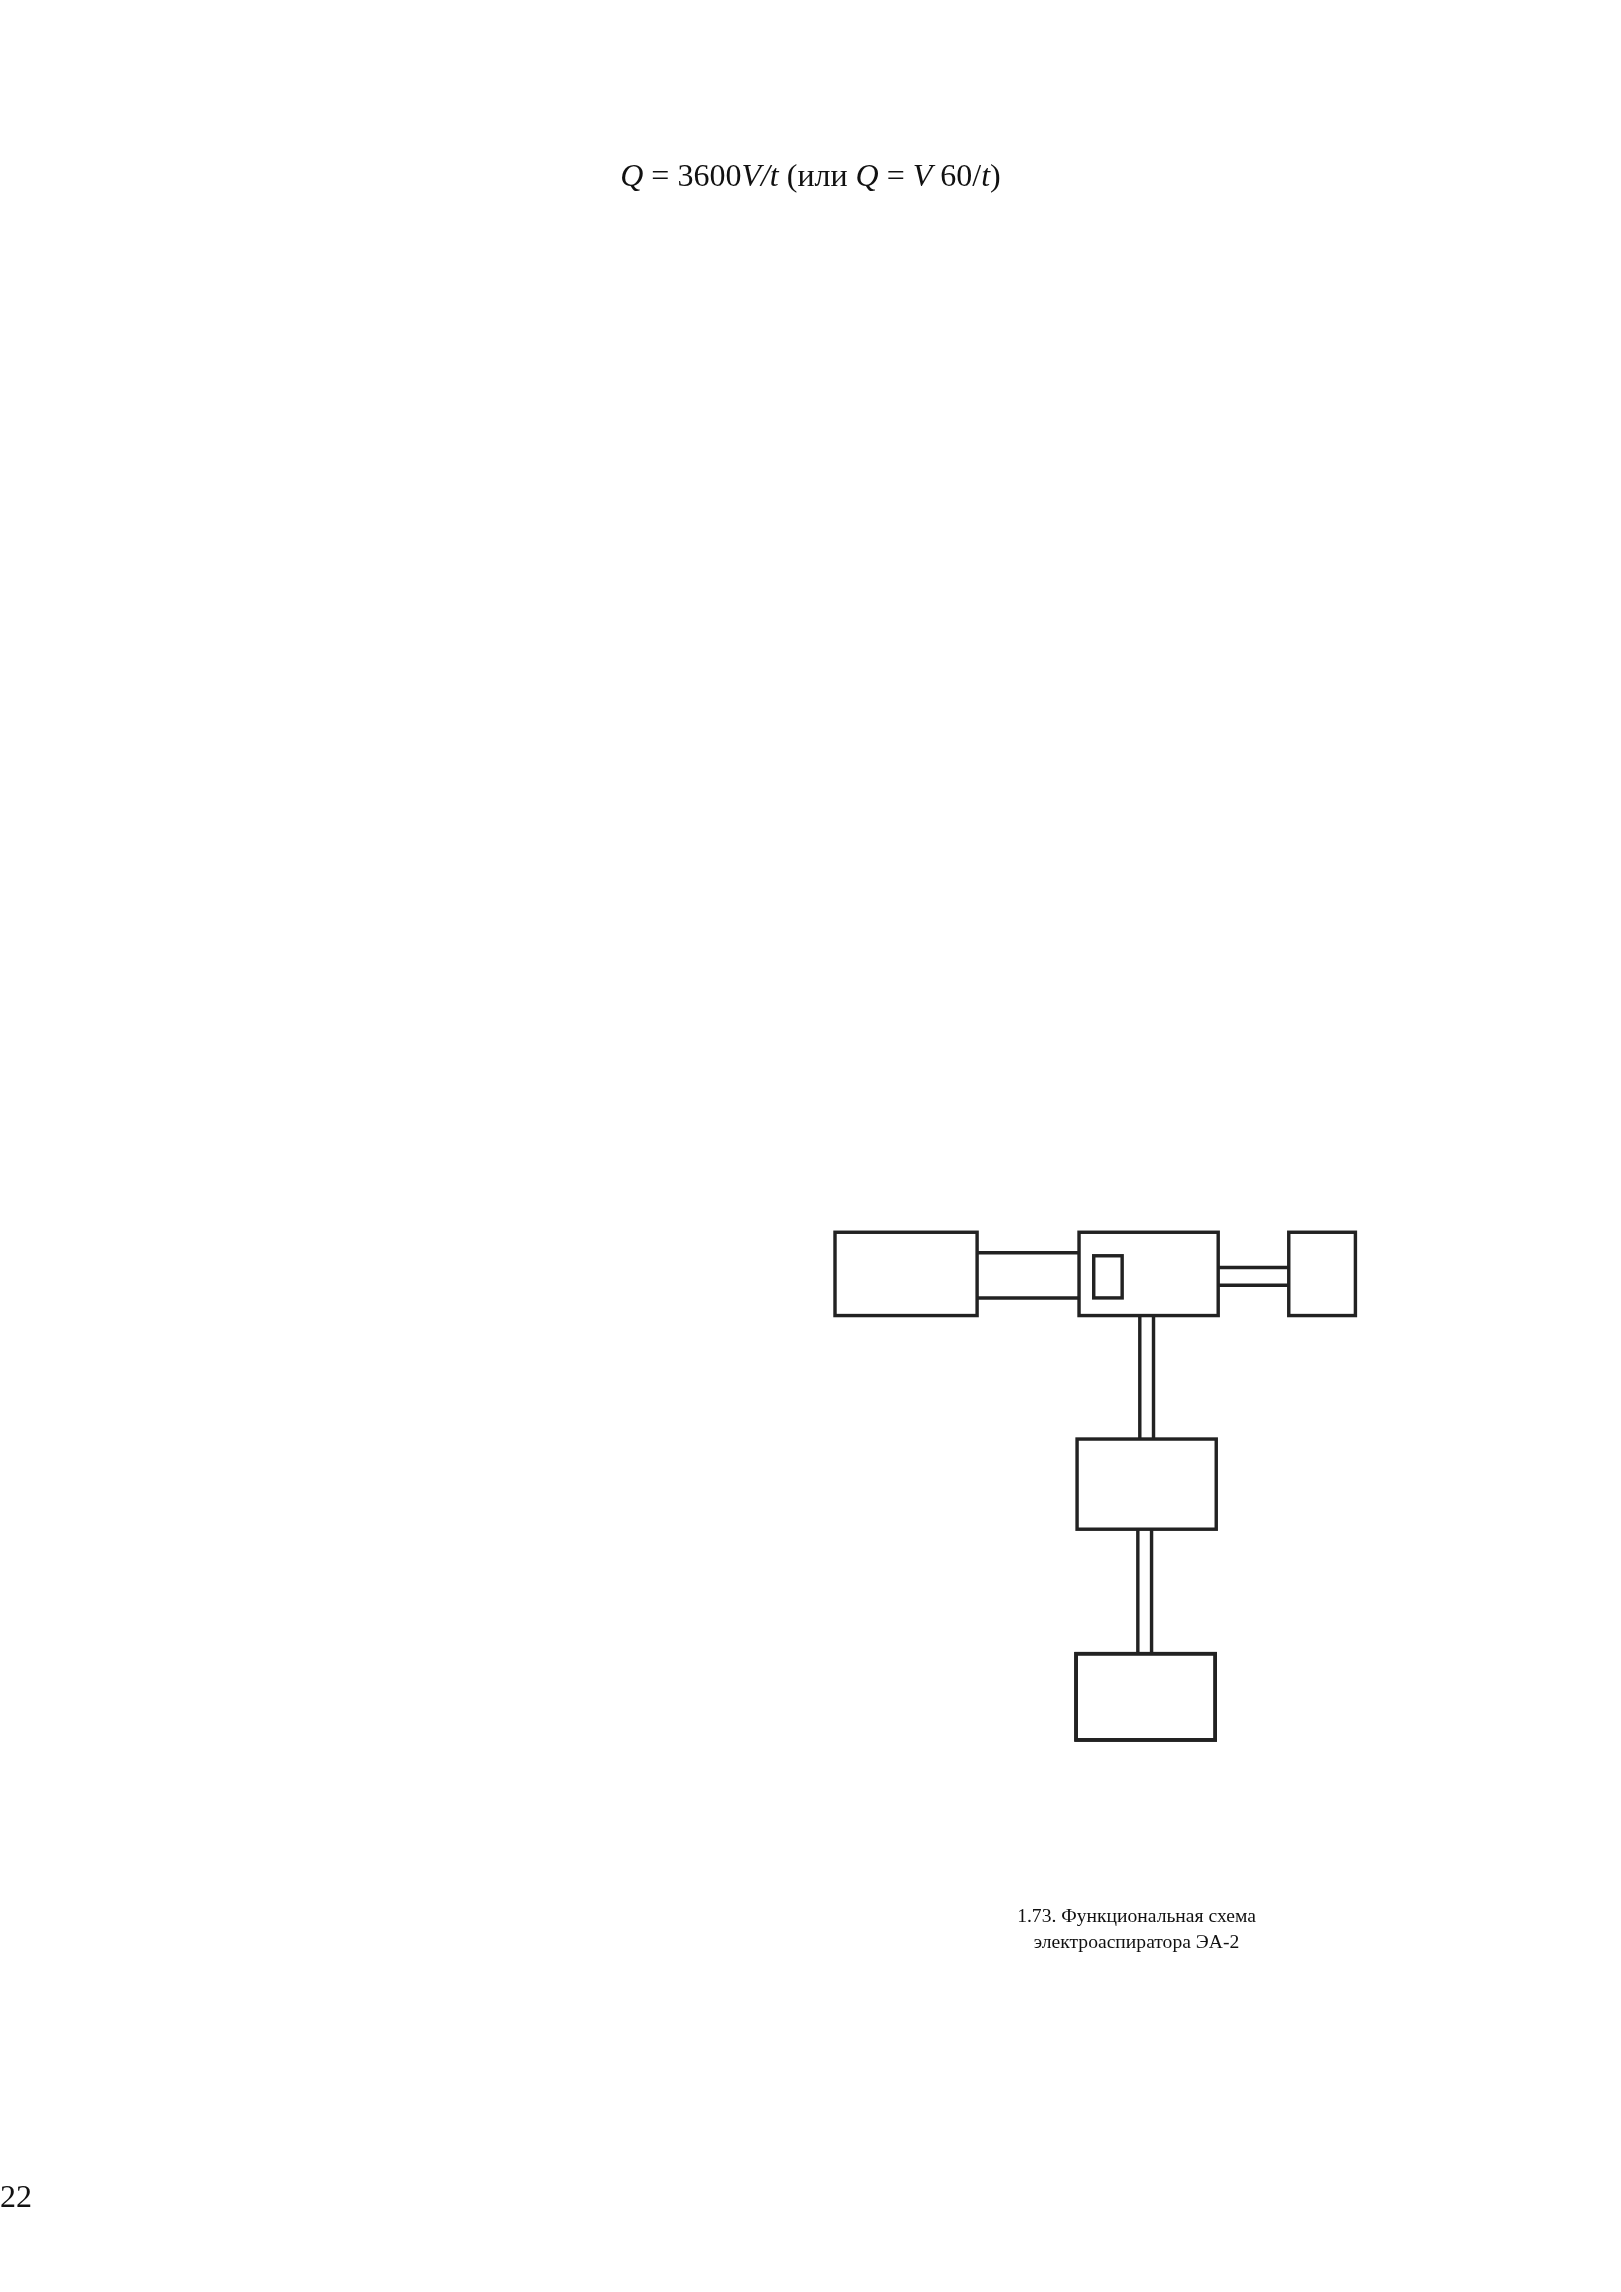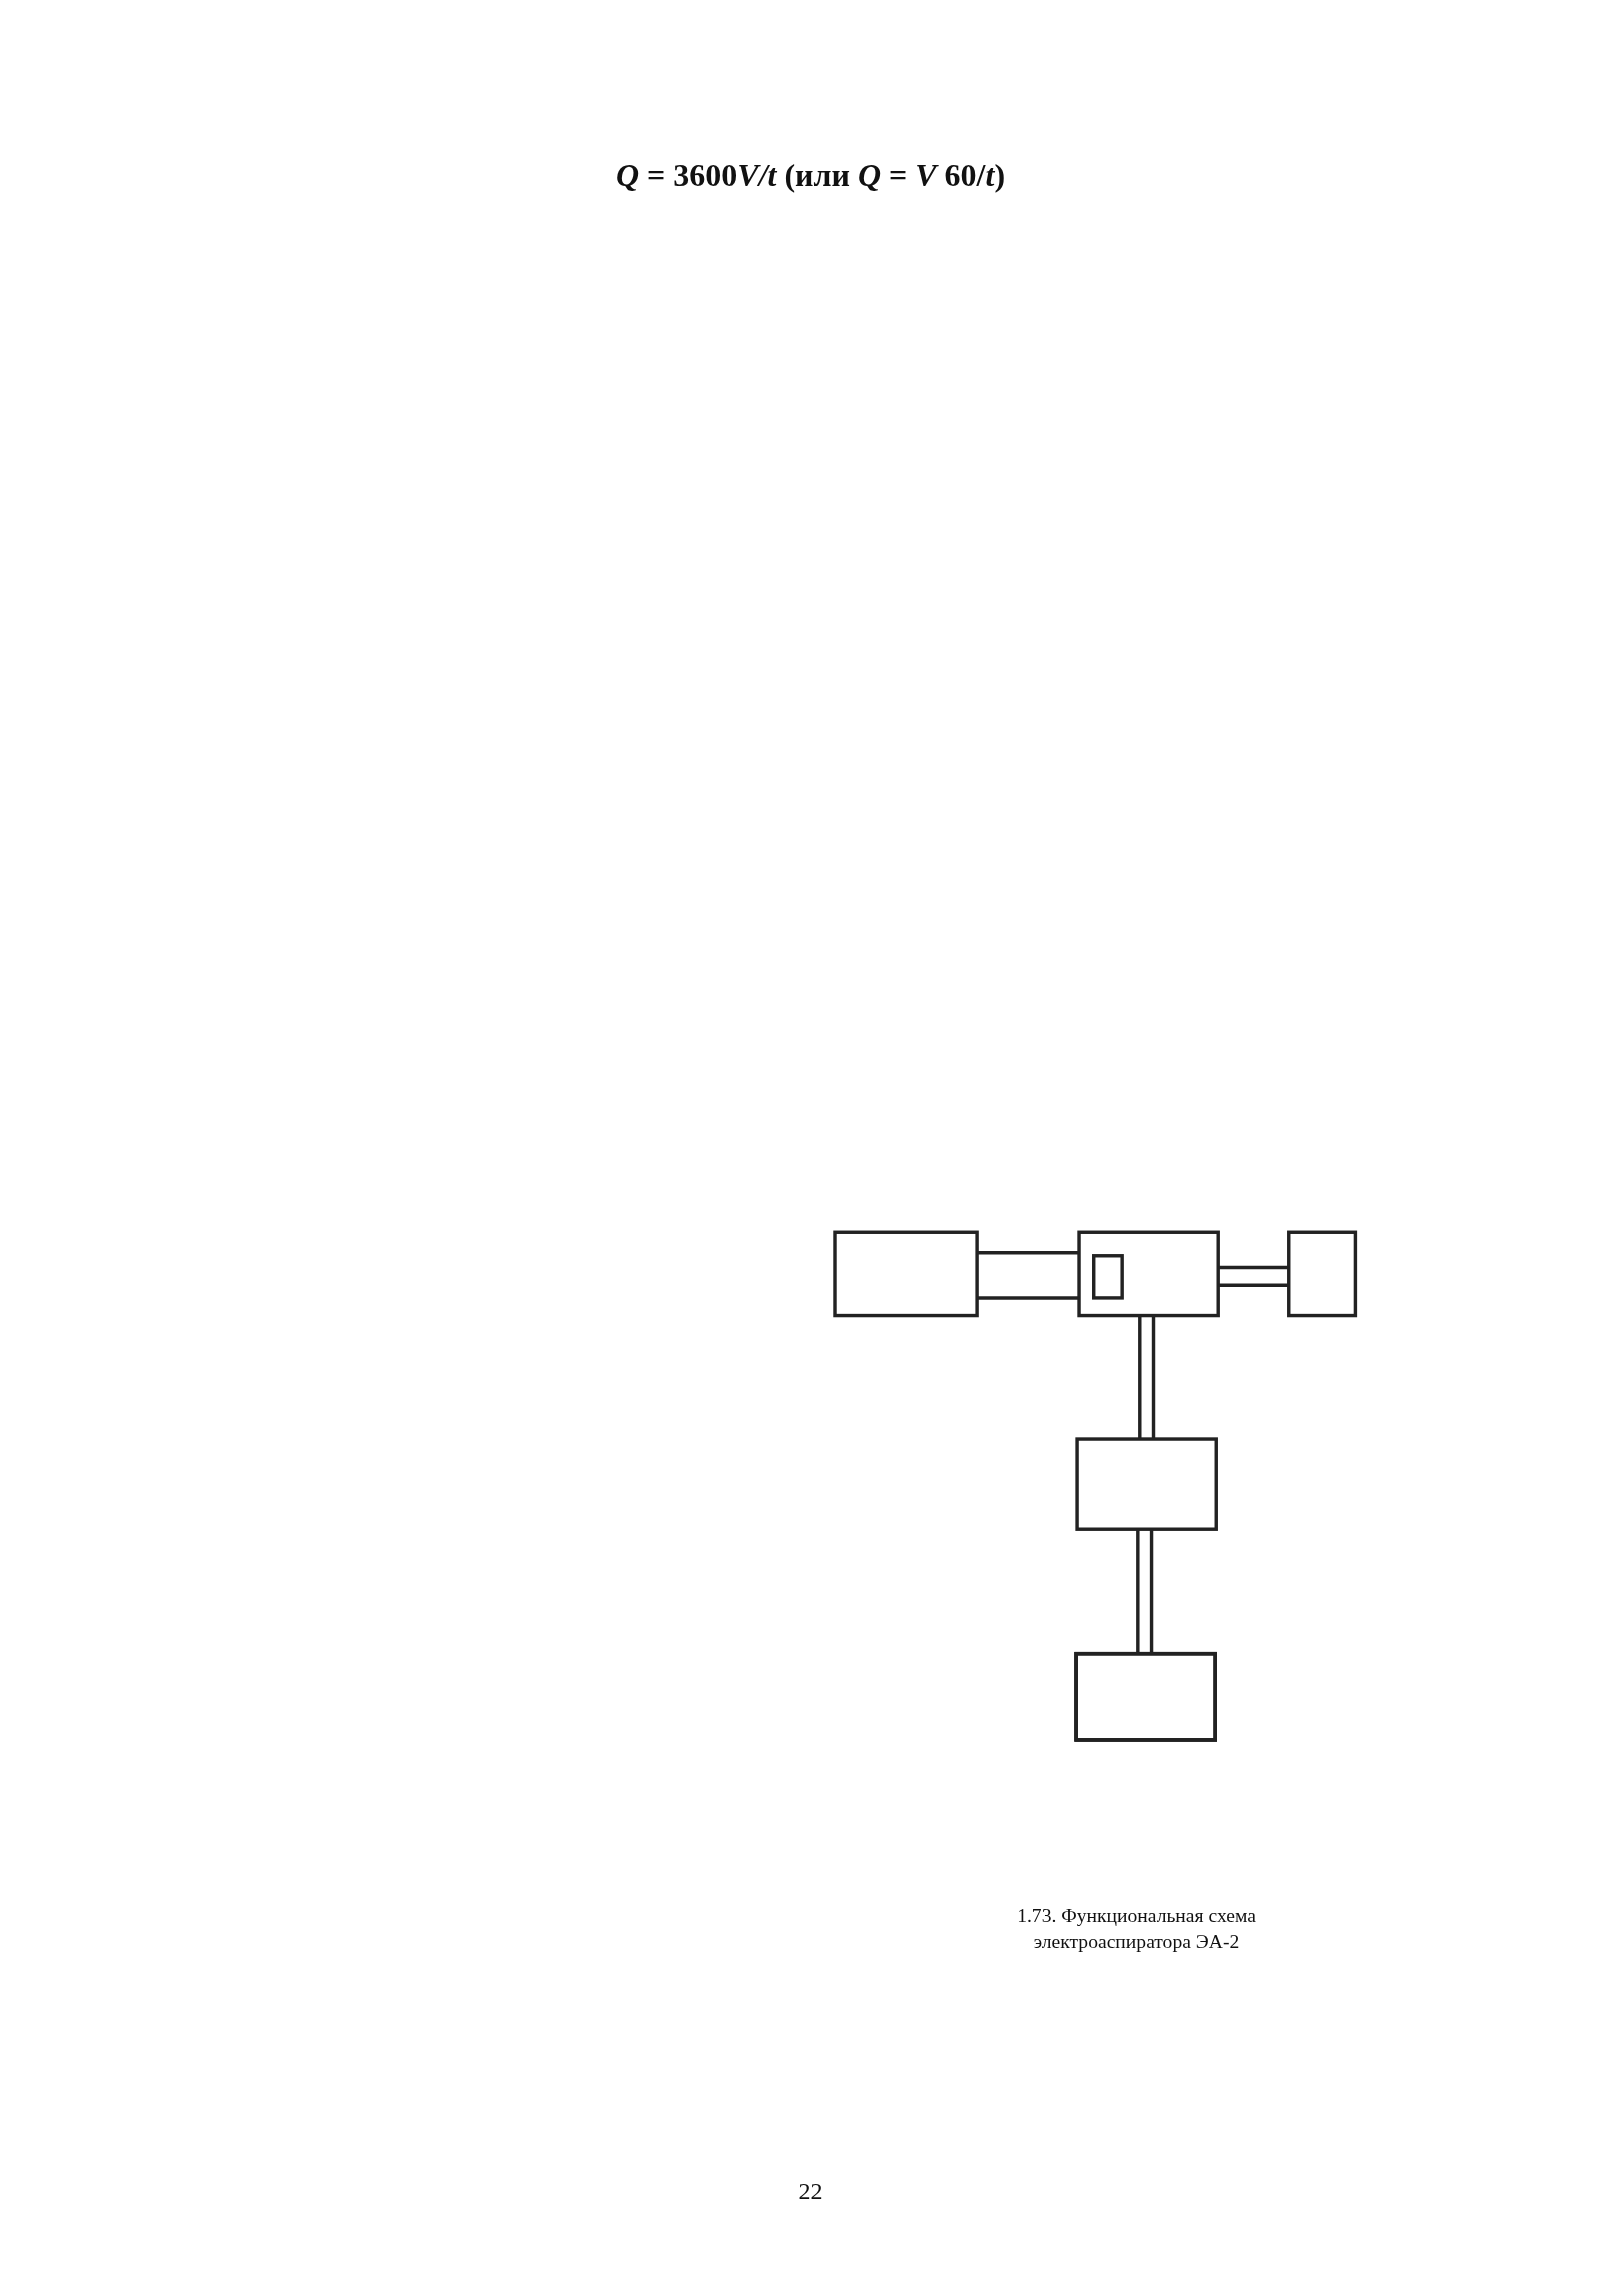--- a/index.html
+++ b/index.html
@@ -1,22 +1,22 @@
 <!DOCTYPE html>
 <html><head>
 <meta charset="utf-8">
 <style>
   html,body{margin:0;padding:0;background:#fff;}
   body{width:1621px;height:2293px;position:relative;overflow:hidden;
        font-family:"Liberation Serif","DejaVu Serif",serif;color:#111;}
-  .formula{position:absolute;left:0;width:1621px;text-align:center;top:157px;font-size:32px;font-weight:bold;}
+  .formula{position:absolute;left:0;width:1621px;text-align:center;top:157px;font-size:32px;}
   i{font-style:italic;}
   #diagram{position:absolute;left:0;top:0;}
   .caption{position:absolute;left:921px;width:431px;text-align:center;font-size:19.6px;line-height:25.5px;top:1903px;}
-  .pagenum{position:absolute;left:0;width:1621px;text-align:center;top:2178px;font-size:24px;}
+  .pagenum{position:absolute;left:0;width:1621px;top:2178px;font-size:32px;}
 </style>
 </head>
 <body>
 
 <div class="formula">
   <i>Q</i><span> = 3600</span><i>V</i><i>/t</i><span> (или </span><i>Q</i><span> = </span><i>V</i><span> 60/</span><i>t</i><span>)</span>
 </div>
 
 <div id="text-container"></div>
 

